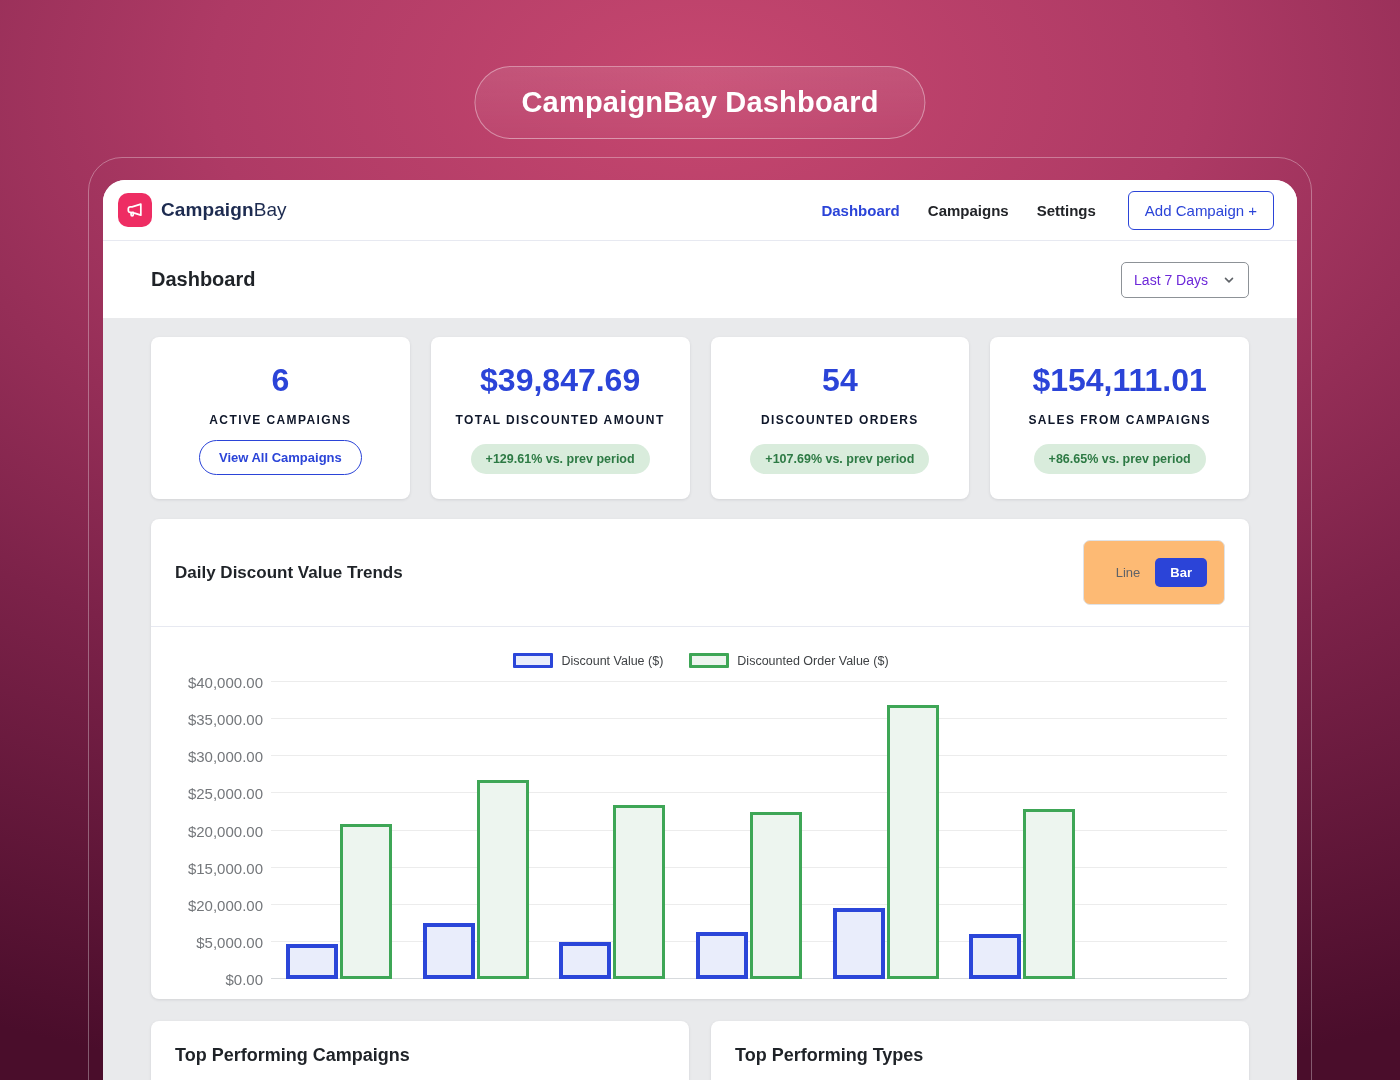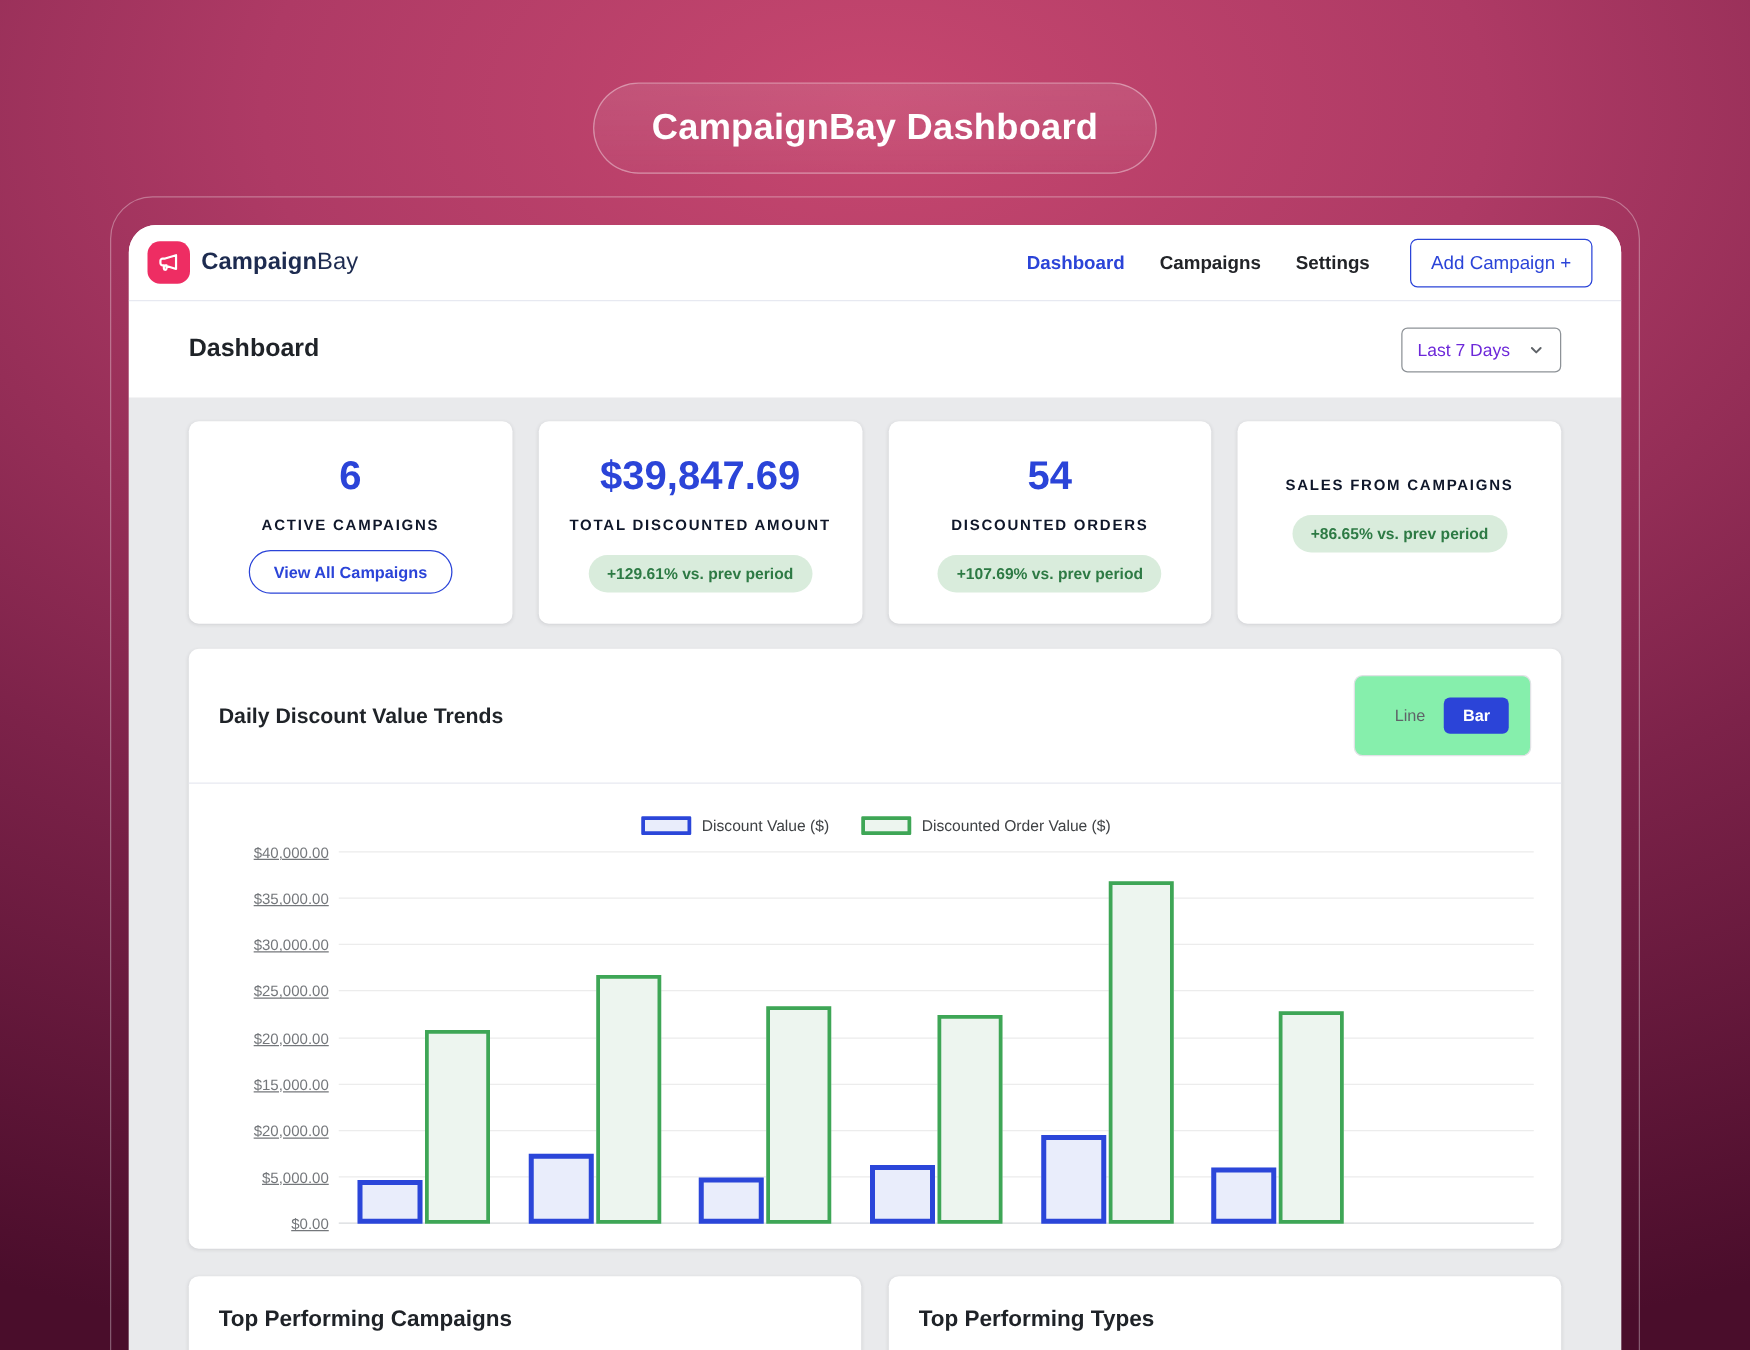--- a/index.html
+++ b/index.html
@@ -44,31 +44,31 @@
   .stat-label{margin-top:17px;font-size:12px;font-weight:700;letter-spacing:1.4px;color:#0f172a;}
   .stat-badge{display:inline-block;margin-top:17px;background:#d9ecdc;color:#2d7a44;
     font-size:12.5px;font-weight:700;border-radius:999px;padding:8px 15px;}
   .stat-btn{display:inline-block;margin-top:13px;background:#fff;border:1.5px solid #2b44d8;
     color:#2b44d8;font-size:13px;font-weight:700;border-radius:999px;padding:9px 19px;cursor:pointer;}
   
   .chart-card{margin-top:20px;background:#fff;border-radius:8px;box-shadow:0 1px 3px rgba(60,64,67,.13);}
   .chart-head{display:flex;align-items:center;justify-content:space-between;
     padding:21px 24px;border-bottom:1px solid #e7e9f1;}
   .chart-head h2{margin:0;font-size:17px;font-weight:700;color:#1f2328;}
-  .toggle{display:flex;background:#86efac;border:1px solid #e0e2e5;border-radius:7px;padding:17px;align-items:flex-end;}
+  .toggle{display:flex;background:#fdba74;border:1px solid #e0e2e5;border-radius:7px;padding:17px;align-items:flex-end;}
   .toggle-btn{border:none;background:transparent;color:#5f6368;font-size:13px;font-weight:500;
     padding:7px 15px;border-radius:5px;cursor:pointer;}
   .toggle-btn.active{background:#2b44d8;color:#fff;font-weight:700;}
   .chart-body{padding:26px 22px 20px 24px;}
   .legend{display:flex;justify-content:center;gap:26px;margin-bottom:14px;}
   .legend-item{display:flex;align-items:center;gap:8px;font-size:12.5px;color:#3f4245;}
   .swatch{display:inline-block;width:40px;height:15px;border:3px solid;border-radius:1px;}
   .chart-grid{display:grid;grid-template-columns:88px 1fr;column-gap:8px;}
   .y-axis{position:relative;}
-  .ytick{position:absolute;right:0;transform:translateY(50%);font-size:12px;color:#74777b;white-space:nowrap;text-decoration:underline;}
+  .ytick{position:absolute;right:0;transform:translateY(50%);font-size:15px;color:#74777b;white-space:nowrap;}
   .plot{position:relative;height:297px;}
   .gridline{position:absolute;left:0;right:0;height:1px;background:#ececec;}
   .gridline.base{background:#d7dadd;}
   .groups{position:absolute;left:0;right:0;top:0;bottom:0;display:flex;}
   .group{flex:1;display:flex;align-items:flex-end;justify-content:center;gap:2px;}
   .bar{width:52px;flex:none;border-style:solid;}
   .bar-0{border-width:4px;}
   .bar-1{border-width:3px;}
   .x-axis{grid-column:2;display:flex;margin-top:9px;}
   .xtick{flex:1;text-align:center;font-size:11.5px;color:#65686c;}
@@ -129,20 +129,21 @@
             <div class="stat-value">$39,847.69</div>
             <div class="stat-label">TOTAL DISCOUNTED AMOUNT</div>
             <span class="stat-badge">+129.61% vs. prev period</span>
           </div>
           <div class="stat-card">
             <div class="stat-value">54</div>
             <div class="stat-label">DISCOUNTED ORDERS</div>
             <span class="stat-badge">+107.69% vs. prev period</span>
           </div>
           <div class="stat-card">
+            <div class="stat-value">$154,111.01</div>
             <div class="stat-label">SALES FROM CAMPAIGNS</div>
             <span class="stat-badge">+86.65% vs. prev period</span>
           </div>
         </section>
 
         <section class="chart-card">
           <div class="chart-head">
             <h2>Daily Discount Value Trends</h2>
             <div class="toggle">
               <button class="toggle-btn">Line</button>

